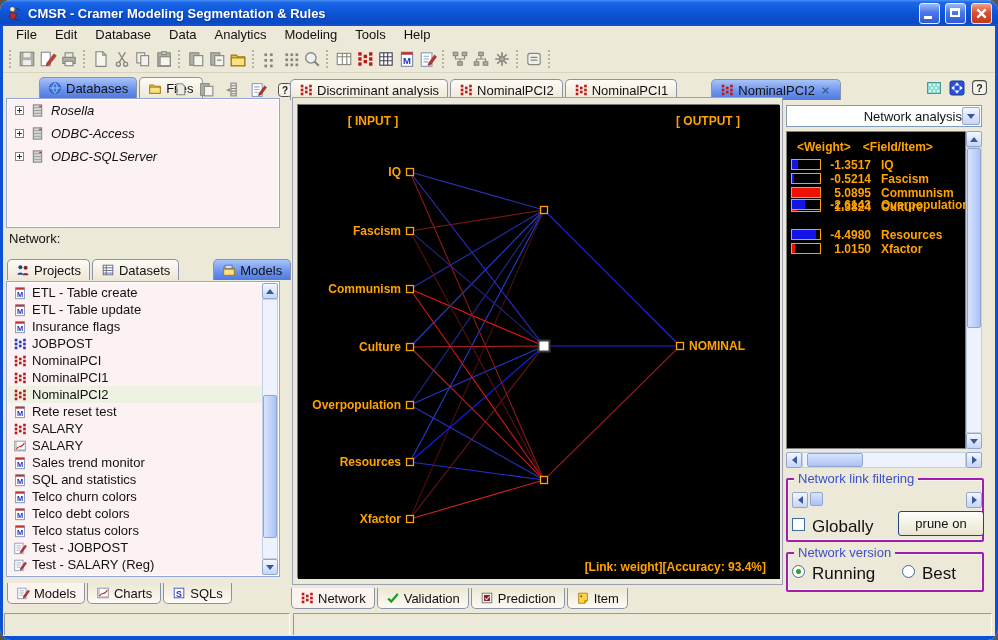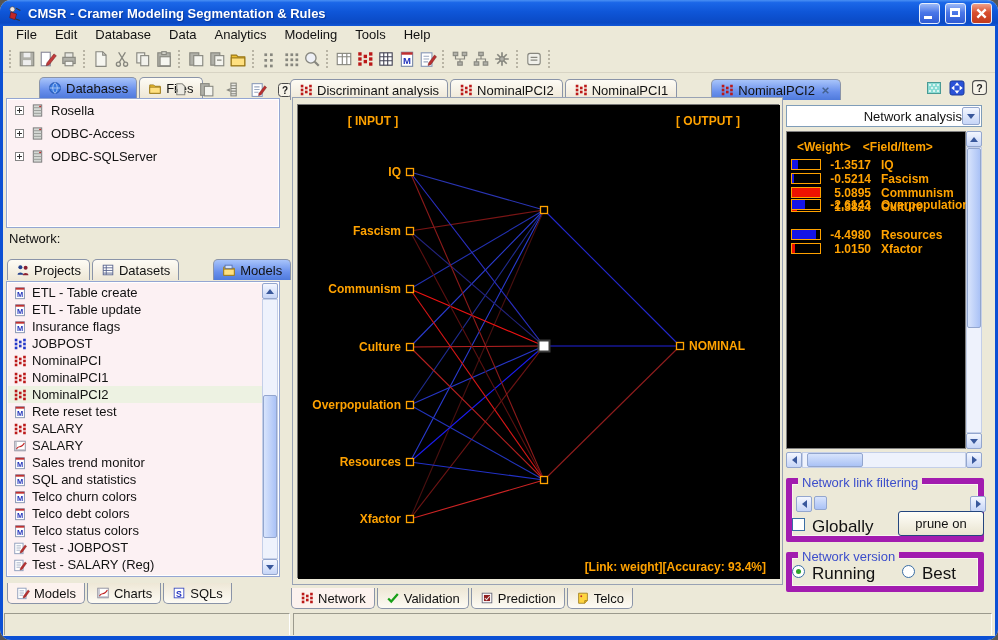--- a/index.html
+++ b/index.html
@@ -28,21 +28,21 @@
   .tab{height:21px;display:flex;align-items:center;gap:4px;padding:0 8px;font-size:13px;
        border:1px solid #8a94a8;border-bottom:none;border-radius:5px 5px 0 0;
        background:linear-gradient(180deg,#fdfbf4,#eee7d6);white-space:nowrap;}
   .tab.blue{background:linear-gradient(180deg,#a8c4fa 0%,#6990ec 60%,#4f7adc 100%);margin-left:32px;}
   .btab{height:21px;display:flex;align-items:center;gap:4px;padding:0 8px;font-size:13px;
         border:1px solid #8a94a8;border-top:none;border-radius:0 0 5px 5px;
         background:linear-gradient(0deg,#fdfbf4,#eee7d6);white-space:nowrap;}
   .btab.lite{background:#fcf2ee;}
   
   .pinkbox{position:absolute;background:#fcf1f3;border:1px solid #94a6d2;box-shadow:inset 0 0 0 1px #ffffff;}
-  .treerow{display:flex;align-items:center;gap:6px;height:23px;padding-left:8px;}
+  .treerow{display:flex;align-items:center;gap:6px;height:23px;padding-left:8px;font-style:italic;}
   .plus{width:9px;height:9px;background:#fff;border:1px solid #848484;position:relative;flex:none;}
   .plus::before{content:'';position:absolute;left:1px;right:1px;top:3px;height:1px;background:#333;}
   .plus::after{content:'';position:absolute;top:1px;bottom:1px;left:3px;width:1px;background:#333;}
   .lrow{display:flex;align-items:center;gap:5px;height:17px;padding-left:5px;white-space:nowrap;}
   .lrow.hl{background:#edf2e2;}
   
   .sbtn{width:16px;height:16px;background:linear-gradient(180deg,#f4f7ff,#c6d5f7);
         border:1px solid #93a6ce;border-radius:2px;display:flex;align-items:center;justify-content:center;flex:none;}
   .tri-u{width:0;height:0;border-left:4px solid transparent;border-right:4px solid transparent;border-bottom:5px solid #39589c;}
   .tri-d{width:0;height:0;border-left:4px solid transparent;border-right:4px solid transparent;border-top:5px solid #39589c;}
@@ -59,21 +59,21 @@
   #combo .cl{flex:1;padding-left:5px;}
   #combo .cb{width:18px;height:18px;margin-right:1px;}
   #wtable{position:absolute;left:786px;top:131px;width:180px;height:318px;background:#000;
           border:1px solid #808080;color:#ffa200;font-weight:bold;font-size:12px;}
   .whead{position:absolute;top:8px;left:10px;display:flex;gap:12px;}
   .wrow{position:absolute;left:4px;display:flex;align-items:center;height:13px;}
   .wbar{width:30px;height:11px;border:1px solid #ffa200;background:#000;flex:none;}
   .wbar i{display:block;height:100%;}
   .wval{width:48px;text-align:right;margin-left:2px;}
   .wfld{margin-left:10px;}
-  .grp{position:absolute;border:6px solid #a21caf;border-radius:2px;box-shadow:inset 0 0 0 1px #f8f6ee;text-decoration:underline;}
+  .grp{position:absolute;border:2px solid #a21caf;border-radius:2px;box-shadow:inset 0 0 0 1px #f8f6ee;text-decoration:underline;}
   .grpt{position:absolute;top:-9px;left:6px;background:#ece9d8;padding:0 4px;color:#3c4ecb;font-size:13px;}
   .xpbtn{position:absolute;background:linear-gradient(180deg,#fffef9,#e9e4d0);border:1px solid #23457e;
          border-radius:3px;font-size:13px;font-family:"Liberation Sans",sans-serif;display:flex;align-items:center;justify-content:center;}
   .ckbox{position:absolute;width:13px;height:13px;background:#fff;border:1px solid #3a6ea5;}
   .radio{position:absolute;width:13px;height:13px;border-radius:50%;background:#fff;border:1px solid #3a6ea5;}
   .radio.sel::after{content:'';position:absolute;left:3px;top:3px;width:5px;height:5px;border-radius:50%;background:#2ba32b;}
   .flabel{position:absolute;font-size:17px;}
   #statusbar .cell{position:absolute;height:22px;background:#ece9d8;border-top:1px solid #9b9a8d;
                    border-left:1px solid #9b9a8d;border-right:1px solid #fff;}
   #canvaspane{position:absolute;left:292px;top:97px;width:491px;height:488px;border:1px solid #98a2b4;background:#ece9d8;}
@@ -912,21 +912,21 @@
         <span>Prediction</span>
       </div>
       <div class="btab">
         <span class="ic">
           <svg viewBox="0 0 16 16" width="14" height="14">
             <path d="M3 2.5 h10 v8.5 l-3 3 h-7 z" fill="#ffd540" stroke="#a08020"></path>
             <path d="M13 11 h-3 v3" fill="#f0b820" stroke="#a08020"></path>
             <circle cx="6" cy="6" r="1.1" fill="#c03030"></circle>
           </svg>
         </span>
-        <span>Telco</span>
+        <span>Item</span>
       </div>
     </div>
 
   <div id="combo">
     <span class="cl">Network analysis</span>
     <span class="cb sbtn">
         <span class="tri-d"></span>
       </span>
   </div>
 

